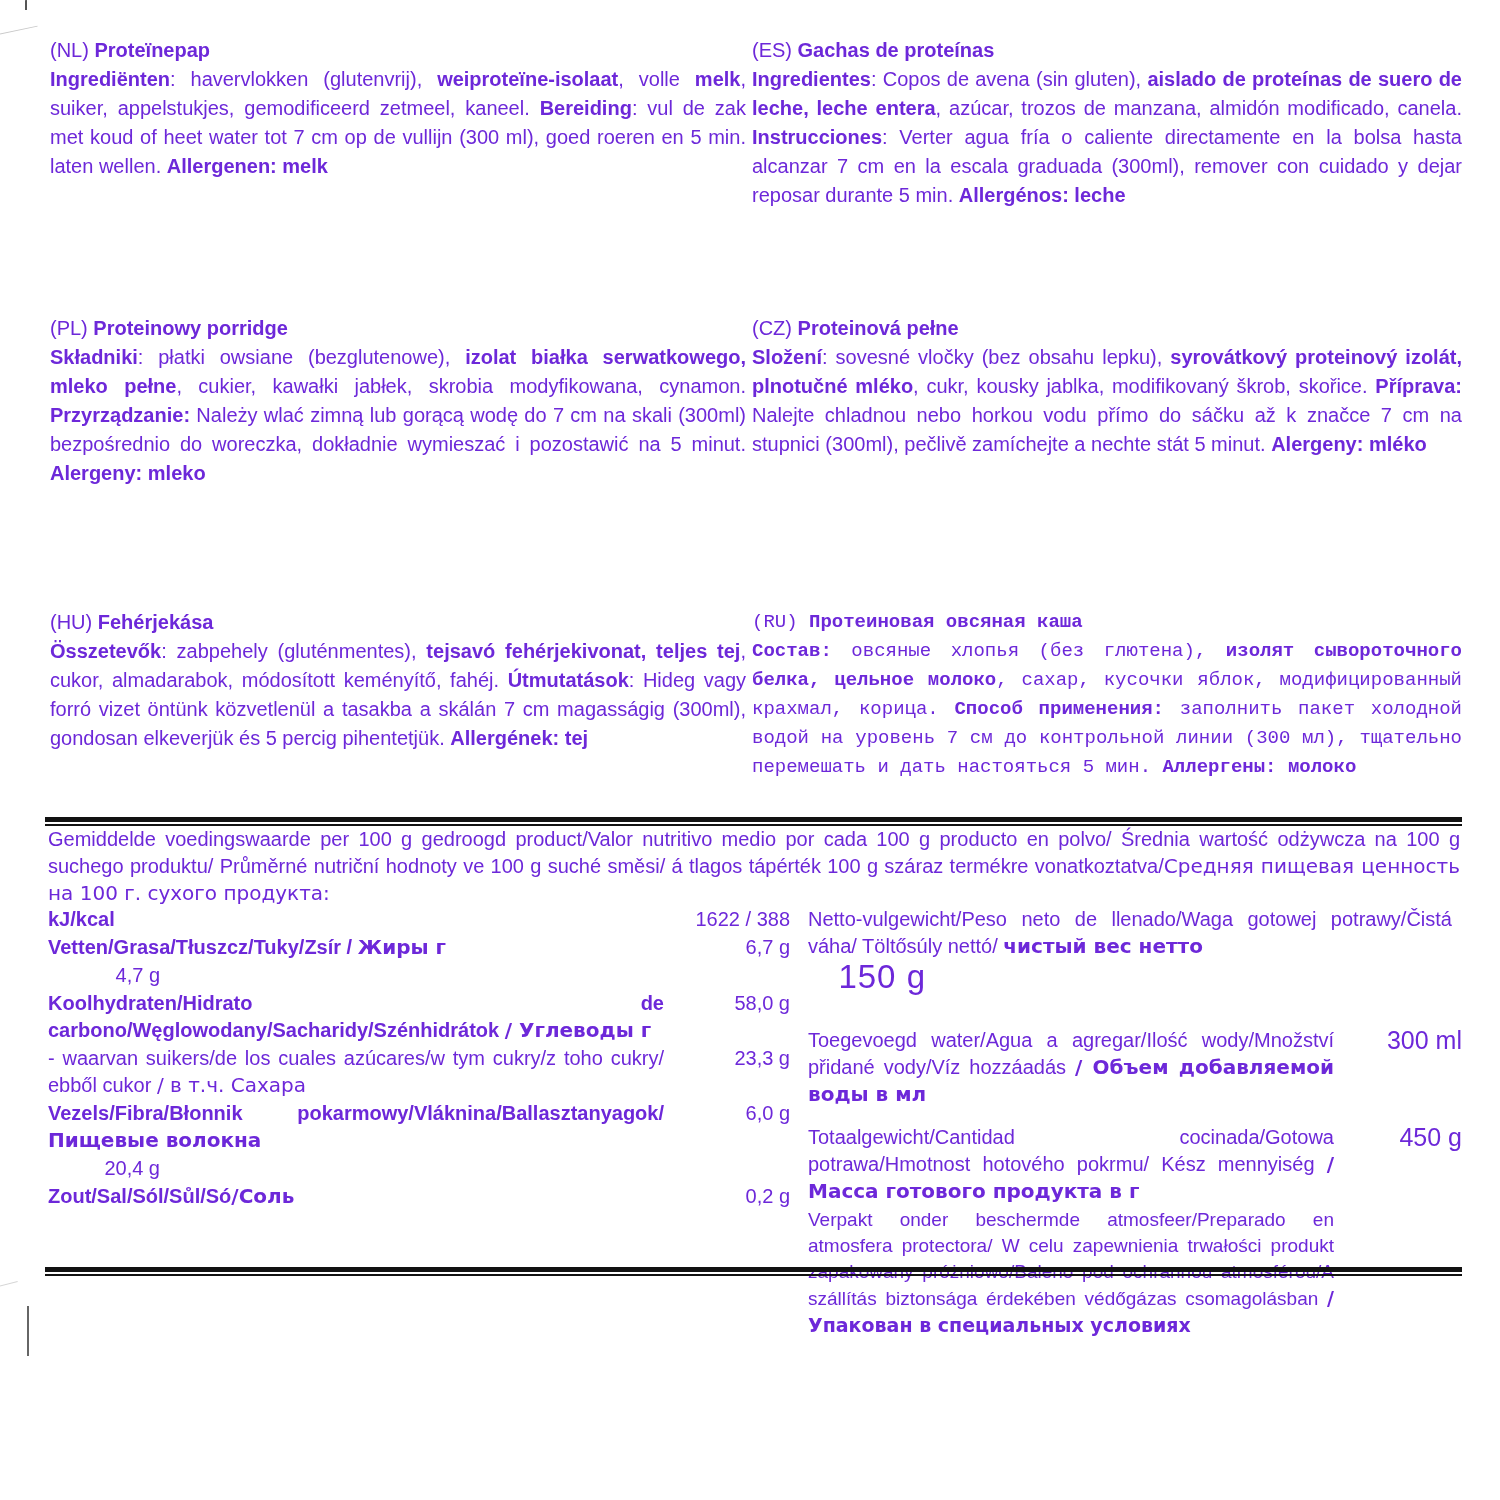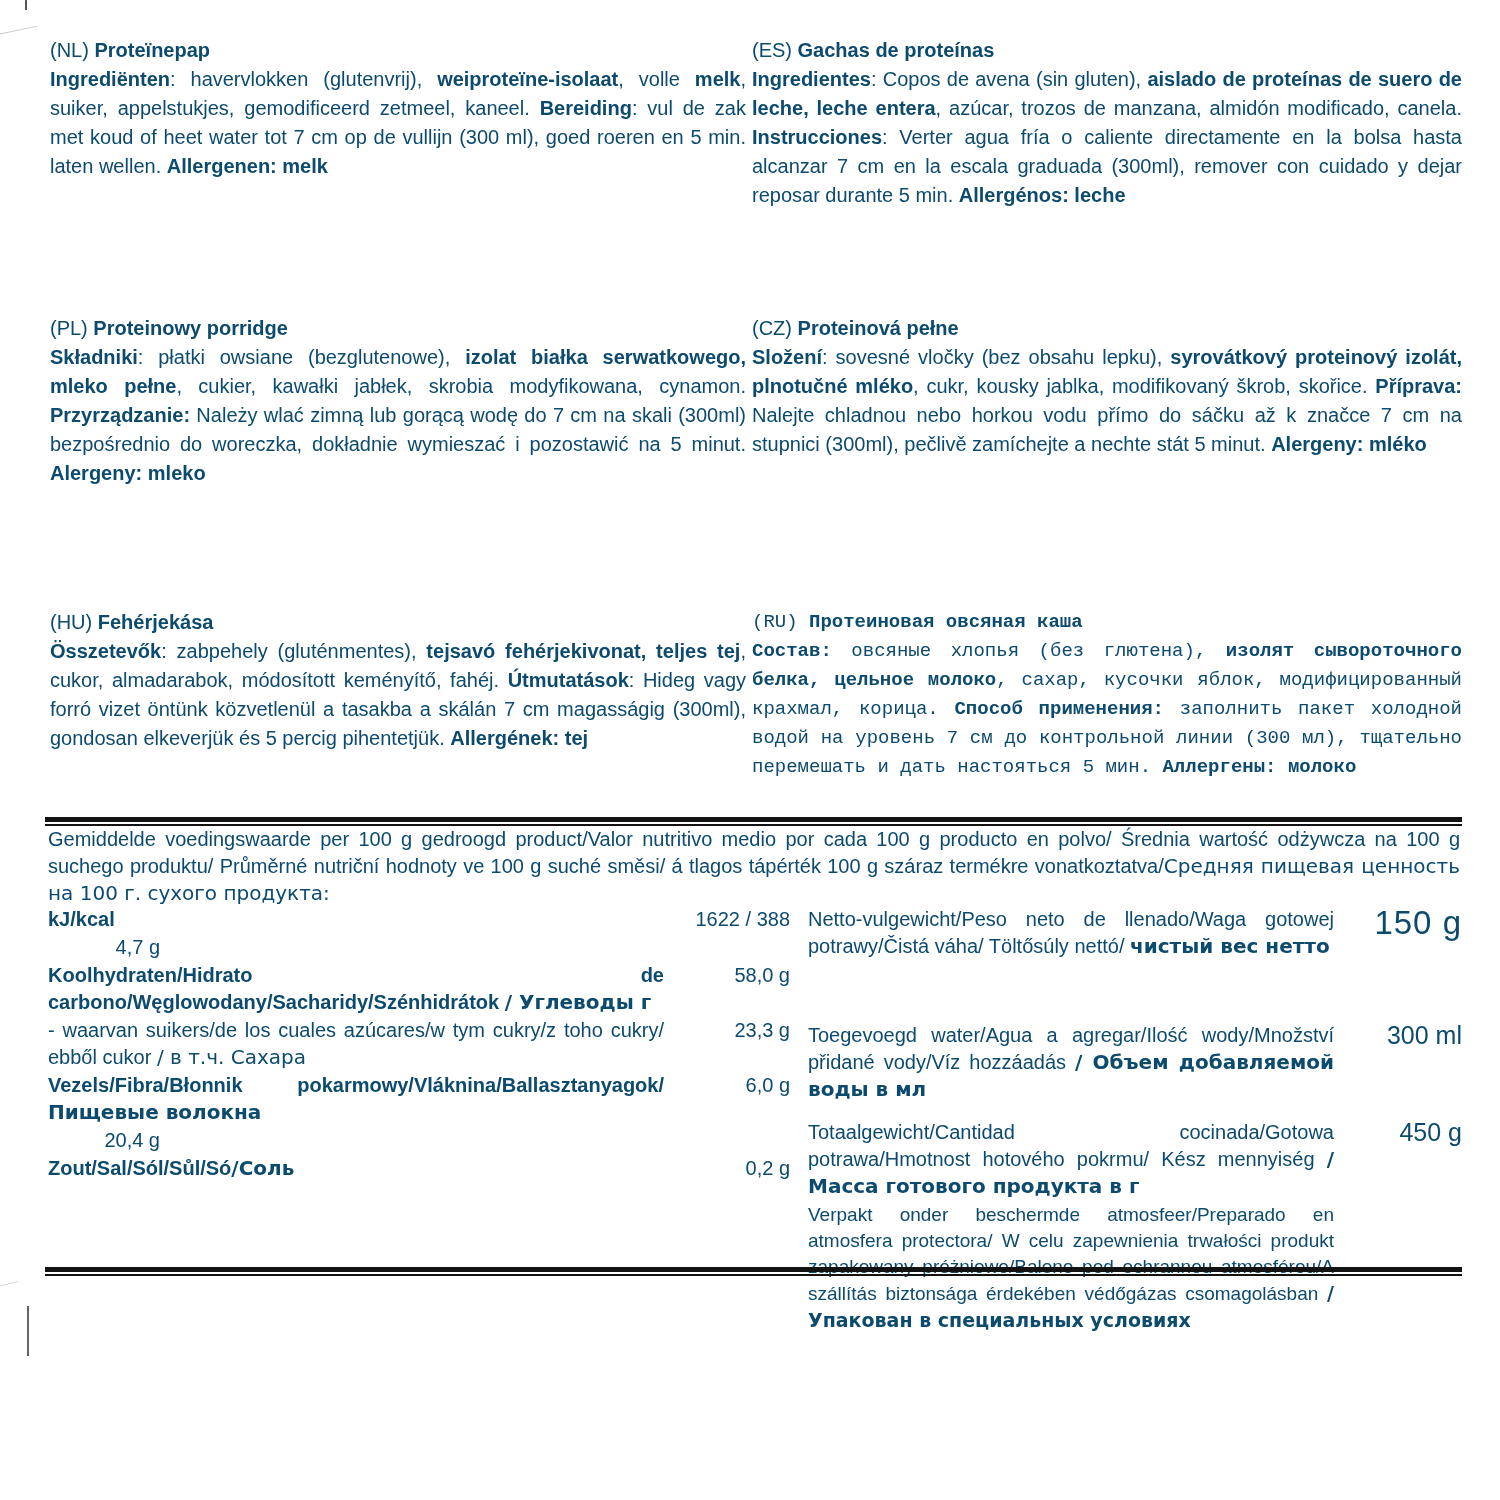--- a/index.html
+++ b/index.html
@@ -1,17 +1,17 @@
 <!DOCTYPE html>
 <html><head>
 <meta charset="utf-8">
 <style>
   html,body{margin:0;padding:0;background:#fff;}
   .page{position:relative;width:1500px;height:1500px;background:#ffffff;overflow:hidden;
-        font-family:"Liberation Sans",sans-serif;color:#0c4a6e;border-radius:27px;}
+        font-family:"Liberation Sans",sans-serif;color:#6d28d9;border-radius:27px;}
   
   .mark-v{position:absolute;width:2px;background:#555;}
   .mark-top{left:25px;top:0;height:10px;}
   .mark-bottom{left:27px;top:1306px;height:50px;background:#666;}
   .mark-diag{position:absolute;left:-4px;top:30px;width:42px;height:1px;background:#c9c9c9;
              transform:rotate(-12deg);}
   .mark-diag2{position:absolute;left:-6px;top:1284px;width:24px;height:1px;background:#d6d6d6;
               transform:rotate(-14deg);}
 
   
@@ -29,21 +29,21 @@
         border-top:5px solid #121212;border-bottom:2px solid #121212;box-sizing:border-box;}
   .tbl-header{position:absolute;left:48px;top:826px;width:1412px;margin:0;
               font-size:20px;line-height:27px;text-align:justify;}
   .ncol{position:absolute;}
   #nutri-left{left:48px;top:906px;width:742px;}
   #nutri-right{left:808px;top:906px;width:654px;}
   .nrow{display:flex;align-items:flex-start;font-size:20px;line-height:27px;margin-bottom:1px;}
   .nrow .lbl{flex:1;text-align:justify;padding-right:14px;}
   .nrow .val{width:112px;text-align:right;white-space:nowrap;}
   #nutri-right .nrow{line-height:27px;}
-  #nutri-right .nrow:nth-child(1){margin-bottom:62px;}
+  #nutri-right .nrow:nth-child(1){margin-bottom:34px;flex-direction:column;}
   #nutri-right .nrow:nth-child(2){margin-bottom:16px;}
   #nutri-right .nrow:nth-child(3){margin-bottom:2px;}
   #nutri-right .nrow:nth-child(4) .lbl{font-size:19px;line-height:26px;}
   #nutri-right .lbl{padding-right:10px;}
   #nutri-right .val{width:118px;}
   .val-lg{font-size:33px;line-height:33px;letter-spacing:1px;}
   .val-md{font-size:25px;line-height:27px;}
 </style>
 </head>
 <body>
@@ -91,20 +91,24 @@
   <div class="rule" style="top:817px"></div>
 
   <p class="tbl-header"><span>Gemiddelde voedingswaarde per 100 g gedroogd product/Valor nutritivo medio por cada 100 g producto en polvo/ Średnia wartość odżywcza na 100 g suchego produktu/ Průměrné nutriční hodnoty ve 100 g suché směsi/ á tlagos tápérték 100 g száraz termékre vonatkoztatva/</span><span class="cy">Средняя пищевая ценность на 100 г. сухого продукта:</span></p>
 
   <div class="ncol" id="nutri-left">
       <div class="nrow">
         <div class="lbl"><span class="b">kJ/kcal</span></div>
         <div class="val">1622 / 388</div>
       </div>
       <div class="nrow">
+        <div class="lbl"><span class="b">Vetten/Grasa/Tłuszcz/Tuky/Zsír / </span><span class="b cy">Жиры г</span></div>
+        <div class="val">6,7 g</div>
+      </div>
+      <div class="nrow">
         <div class="val">4,7 g</div>
       </div>
       <div class="nrow">
         <div class="lbl"><span class="b">Koolhydraten/Hidrato de carbono/Węglowodany/Sacharidy/Szénhidrátok </span><span class="b cy">/ Углеводы г</span></div>
         <div class="val">58,0 g</div>
       </div>
       <div class="nrow">
         <div class="lbl"><span>- waarvan suikers/de los cuales azúcares/w tym cukry/z toho cukry/ ebből cukor </span><span class="cy">/ в т.ч. Сахара</span></div>
         <div class="val">23,3 g</div>
       </div>

